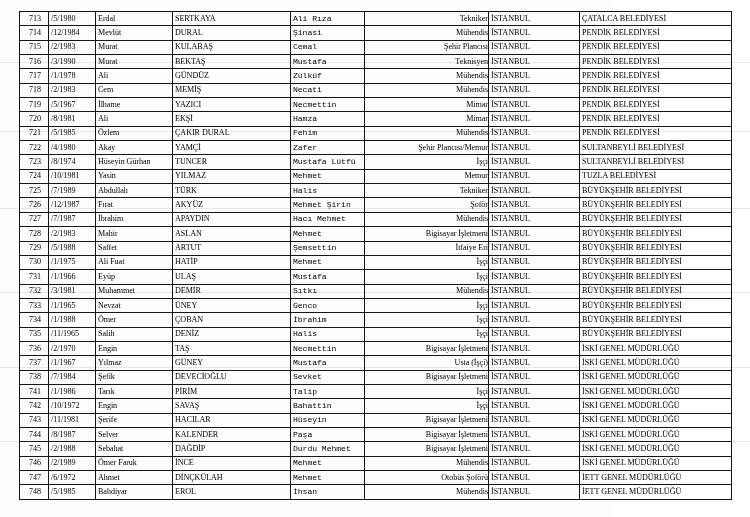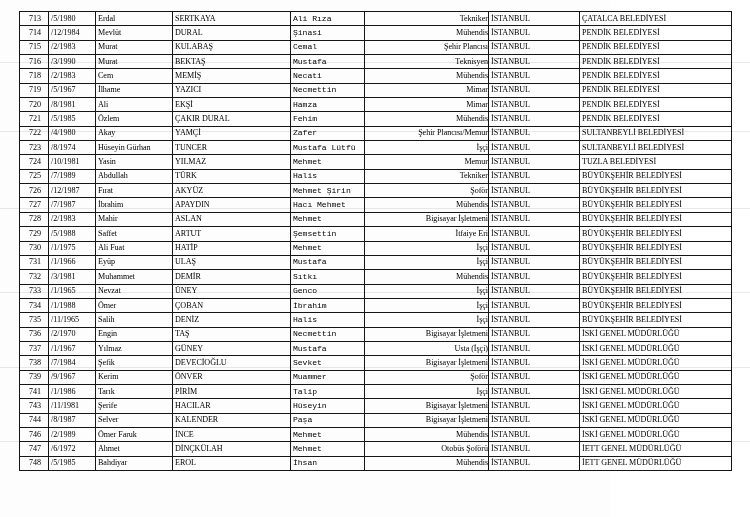--- a/index.html
+++ b/index.html
@@ -143,20 +143,30 @@
             <td class="no">716</td>
             <td class="dob">/3/1990</td>
             <td class="name">Murat</td>
             <td class="surn">BEKTAŞ</td>
             <td class="fath">Mustafa</td>
             <td class="occ">Teknisyen</td>
             <td class="city">İSTANBUL</td>
             <td class="inst">PENDİK BELEDİYESİ</td>
           </tr>
           <tr>
+            <td class="no">717</td>
+            <td class="dob">/1/1978</td>
+            <td class="name">Ali</td>
+            <td class="surn">GÜNDÜZ</td>
+            <td class="fath">Zülküf</td>
+            <td class="occ">Mühendis</td>
+            <td class="city">İSTANBUL</td>
+            <td class="inst">PENDİK BELEDİYESİ</td>
+          </tr>
+          <tr>
             <td class="no">718</td>
             <td class="dob">/2/1983</td>
             <td class="name">Cem</td>
             <td class="surn">MEMİŞ</td>
             <td class="fath">Necati</td>
             <td class="occ">Mühendis</td>
             <td class="city">İSTANBUL</td>
             <td class="inst">PENDİK BELEDİYESİ</td>
           </tr>
           <tr>
@@ -353,55 +363,65 @@
             <td class="no">738</td>
             <td class="dob">/7/1984</td>
             <td class="name">Şefik</td>
             <td class="surn">DEVECİOĞLU</td>
             <td class="fath">Sevket</td>
             <td class="occ">Bigisayar İşletmeni</td>
             <td class="city">İSTANBUL</td>
             <td class="inst">İSKİ GENEL MÜDÜRLÜĞÜ</td>
           </tr>
           <tr>
-            <td class="no">739</td>
-            <td class="dob">/9/1967</td>
-            <td class="name">Kerim</td>
-            <td class="surn">ÖNVER</td>
-            <td class="fath">Muammer</td>
-            <td class="occ">Şoför</td>
-            <td class="city">İSTANBUL</td>
-            <td class="inst">İSKİ GENEL MÜDÜRLÜĞÜ</td>
-          </tr>
-          <tr>
             <td class="no">741</td>
             <td class="dob">/1/1986</td>
             <td class="name">Tarık</td>
             <td class="surn">PİRİM</td>
             <td class="fath">Talip</td>
             <td class="occ">İşçi</td>
             <td class="city">İSTANBUL</td>
             <td class="inst">İSKİ GENEL MÜDÜRLÜĞÜ</td>
           </tr>
           <tr>
+            <td class="no">742</td>
+            <td class="dob">/10/1972</td>
+            <td class="name">Engin</td>
+            <td class="surn">SAVAŞ</td>
+            <td class="fath">Bahattin</td>
+            <td class="occ">İşçi</td>
+            <td class="city">İSTANBUL</td>
+            <td class="inst">İSKİ GENEL MÜDÜRLÜĞÜ</td>
+          </tr>
+          <tr>
             <td class="no">743</td>
             <td class="dob">/11/1981</td>
             <td class="name">Şerife</td>
             <td class="surn">HACILAR</td>
             <td class="fath">Hüseyin</td>
             <td class="occ">Bigisayar İşletmeni</td>
             <td class="city">İSTANBUL</td>
             <td class="inst">İSKİ GENEL MÜDÜRLÜĞÜ</td>
           </tr>
           <tr>
             <td class="no">744</td>
             <td class="dob">/8/1987</td>
             <td class="name">Selver</td>
             <td class="surn">KALENDER</td>
             <td class="fath">Paşa</td>
+            <td class="occ">Bigisayar İşletmeni</td>
+            <td class="city">İSTANBUL</td>
+            <td class="inst">İSKİ GENEL MÜDÜRLÜĞÜ</td>
+          </tr>
+          <tr>
+            <td class="no">745</td>
+            <td class="dob">/2/1988</td>
+            <td class="name">Sebahat</td>
+            <td class="surn">DAĞDİP</td>
+            <td class="fath">Durdu Mehmet</td>
             <td class="occ">Bigisayar İşletmeni</td>
             <td class="city">İSTANBUL</td>
             <td class="inst">İSKİ GENEL MÜDÜRLÜĞÜ</td>
           </tr>
           <tr>
             <td class="no">746</td>
             <td class="dob">/2/1989</td>
             <td class="name">Ömer Faruk</td>
             <td class="surn">İNCE</td>
             <td class="fath">Mehmet</td>

